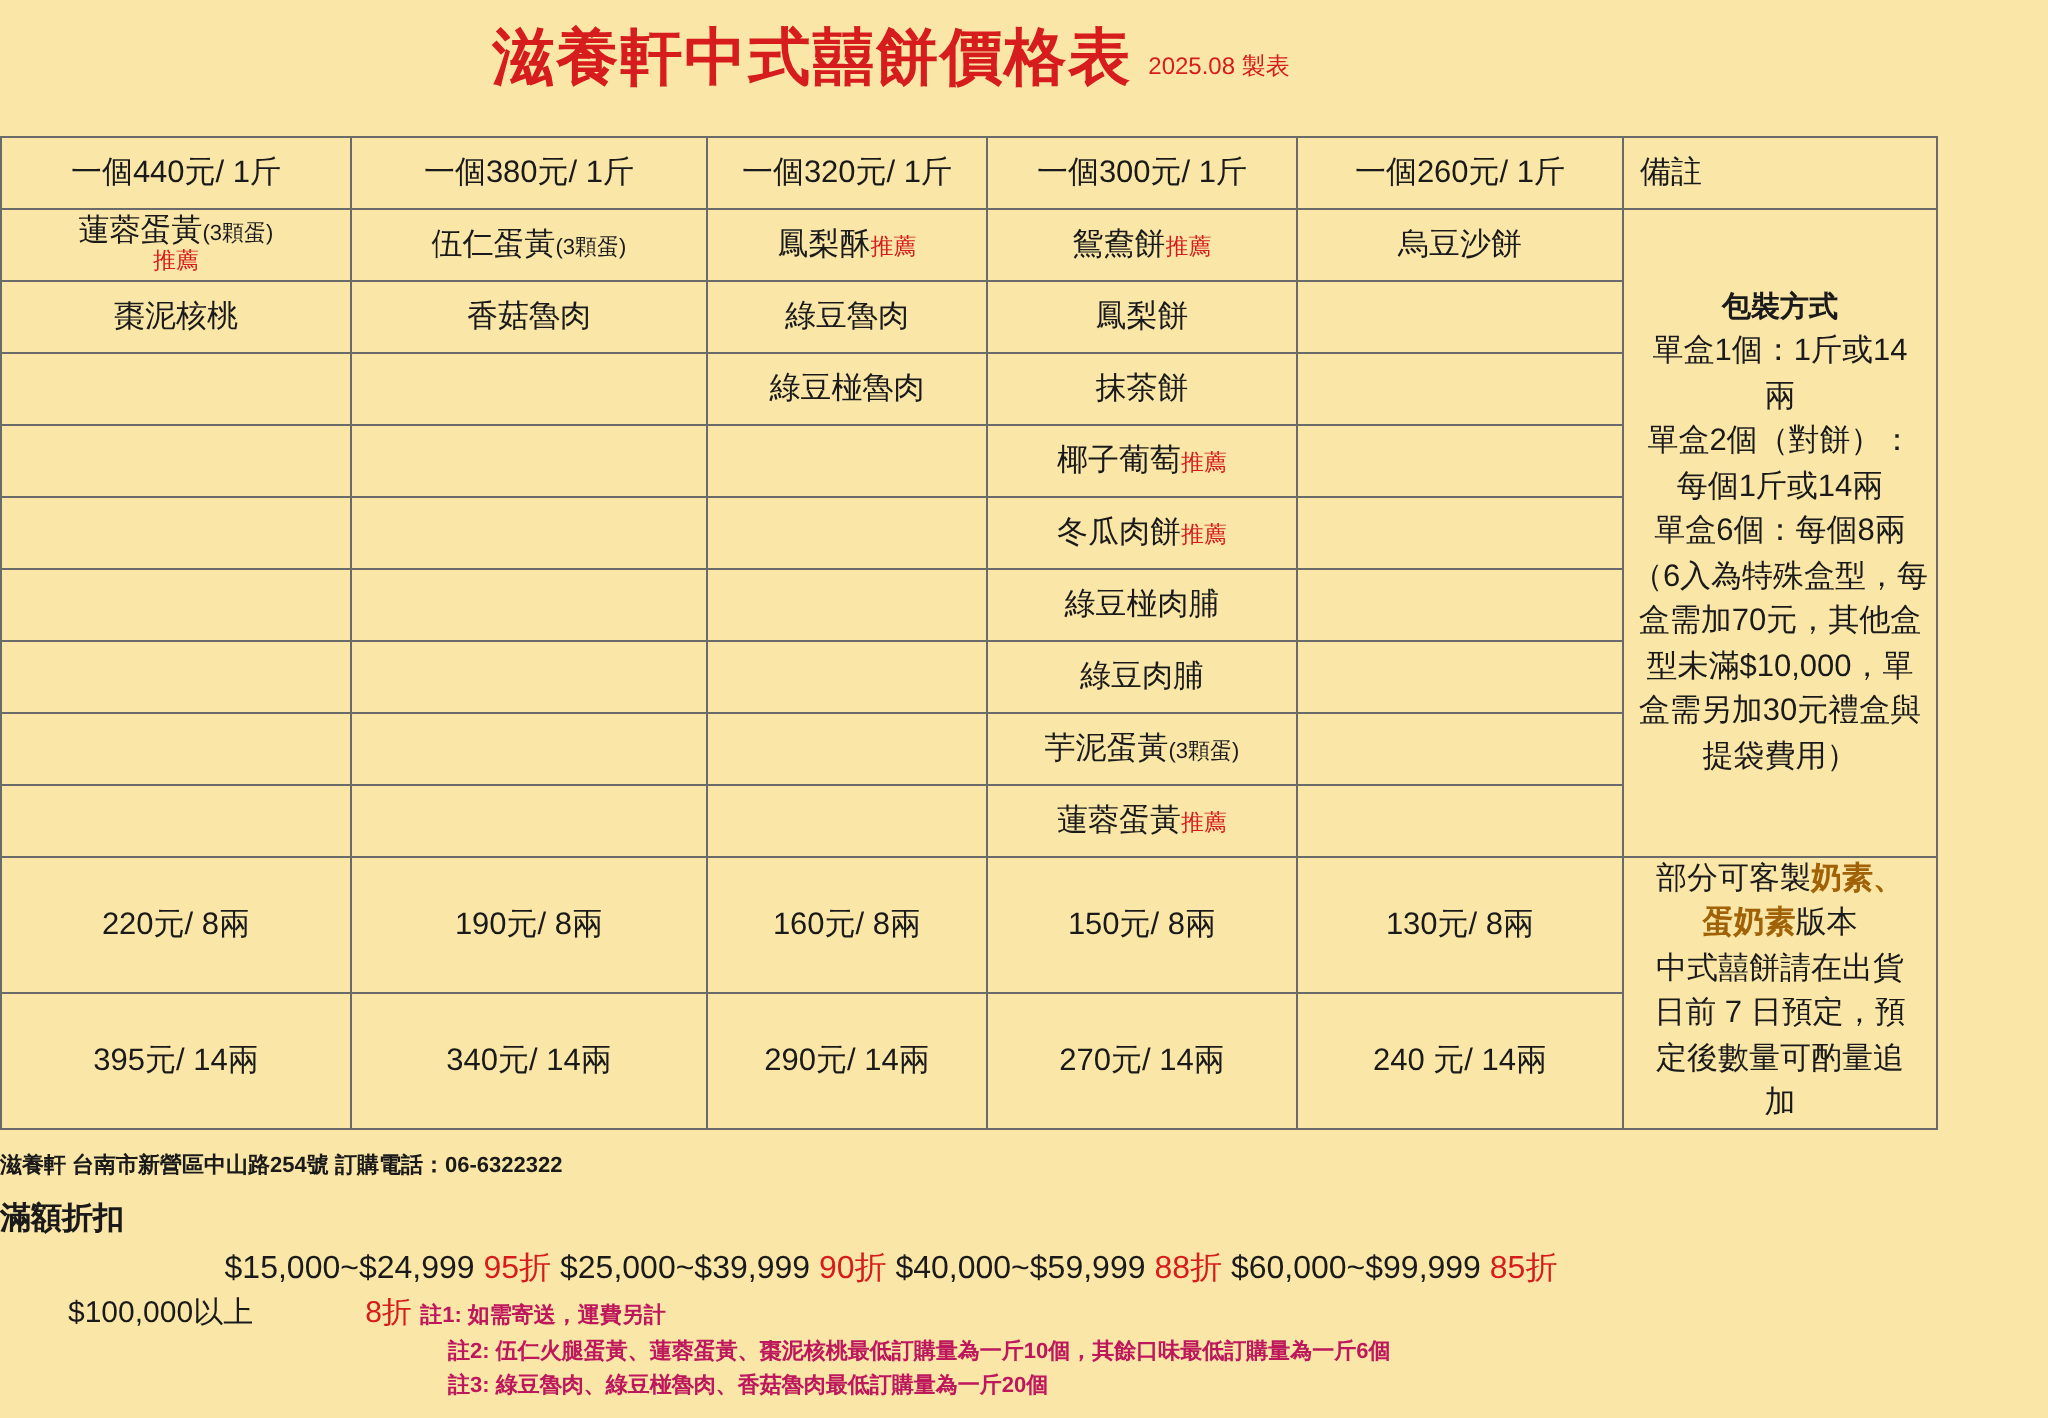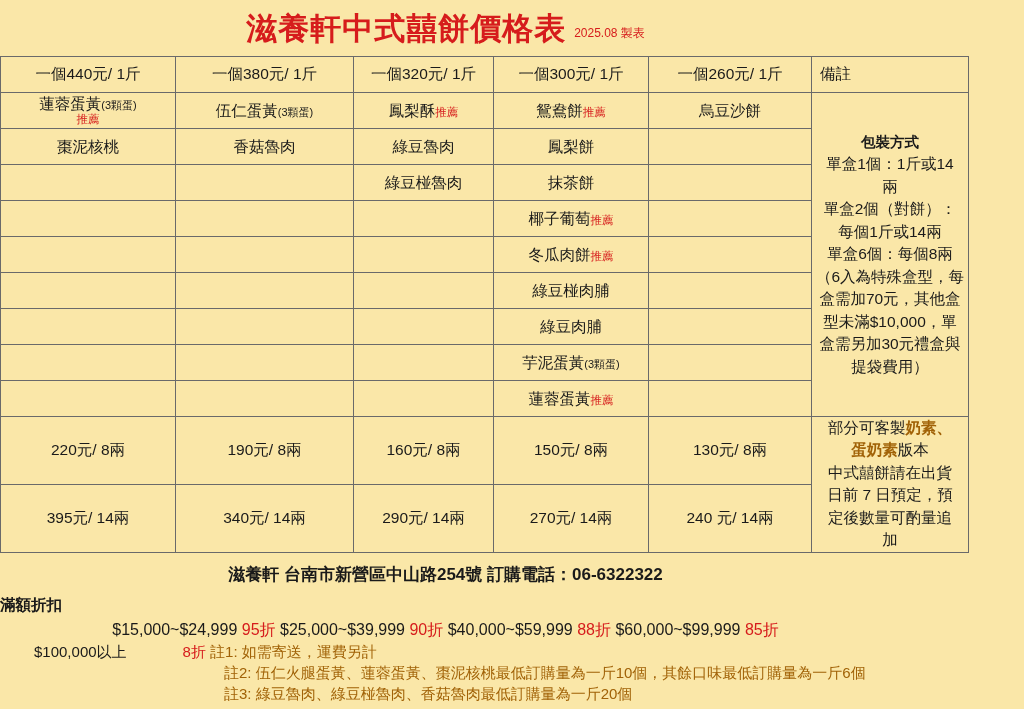--- a/index.html
+++ b/index.html
@@ -40,21 +40,21 @@
     vertical-align: baseline;
     font-size: 12px;
     color: #d61c1c;
     margin-left: 8px;
     position: relative;
     top: 4px;
   }
 
   
   .table-wrap {
-    margin: 6px auto 0 auto;
+    margin: 18px auto 0 auto;
     width: 968px;
   }
   table.price {
     border-collapse: collapse;
     width: 968px;
     table-layout: fixed;
   }
   table.price td, table.price th {
     border: 1px solid #6a6a6a;
     background: #fae7a8;
@@ -116,23 +116,23 @@
   td.price-row {
     font-size: 16px;
     height: 47px;
   }
   td.blank {
     height: 35px;
   }
 
   
   .shop-line {
-    text-align: center;
-    font-weight: bold;
-    font-size: 17px;
+    text-align: left;
+    font-weight: bold;
+    font-size: 11px;
     margin-top: 10px;
   }
   .discount-title {
     text-align: left;
     font-weight: bold;
     font-size: 15.5px;
     margin-top: 9px;
   }
   .tiers {
     text-align: center;
@@ -152,23 +152,23 @@
     white-space: nowrap;
   }
   .note-line1 .lead {
     display: inline-block;
   }
   .note-line1 .disc8 {
     color: #d61c1c;
     margin-left: 56px;
   }
   .note-red {
-    color: #a16207;
-    font-weight: normal;
-    font-size: 15px;
+    color: #be185d;
+    font-weight: bold;
+    font-size: 11px;
   }
   .notes-indent {
     padding-left: 190px;
     margin-top: 2px;
   }
   .notes-indent div {
     margin-top: 2px;
   }
 </style>
 </head>

